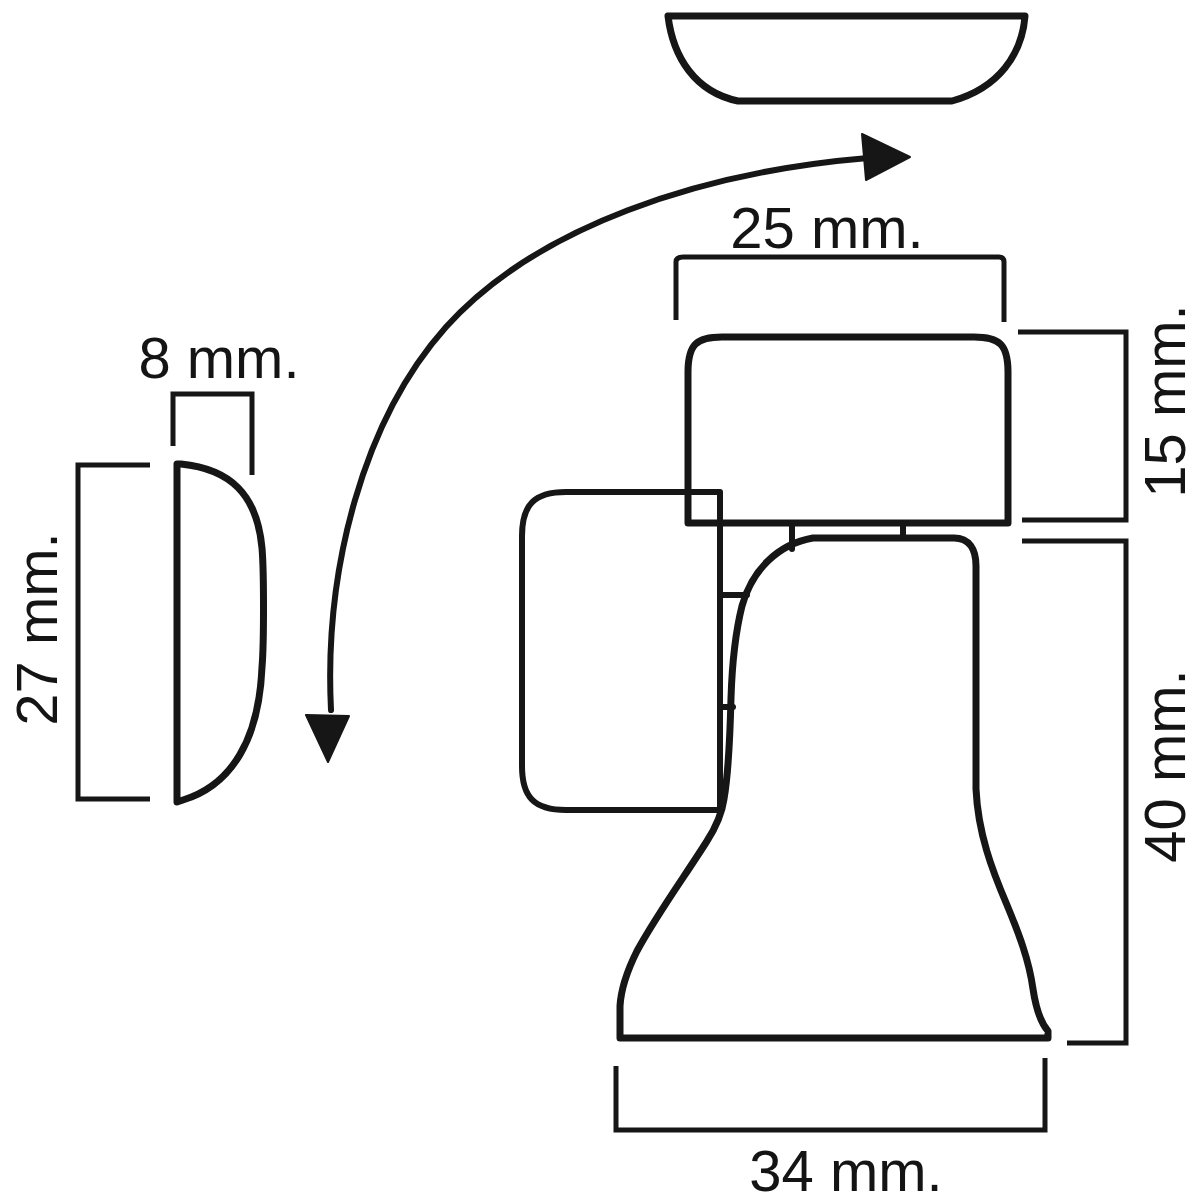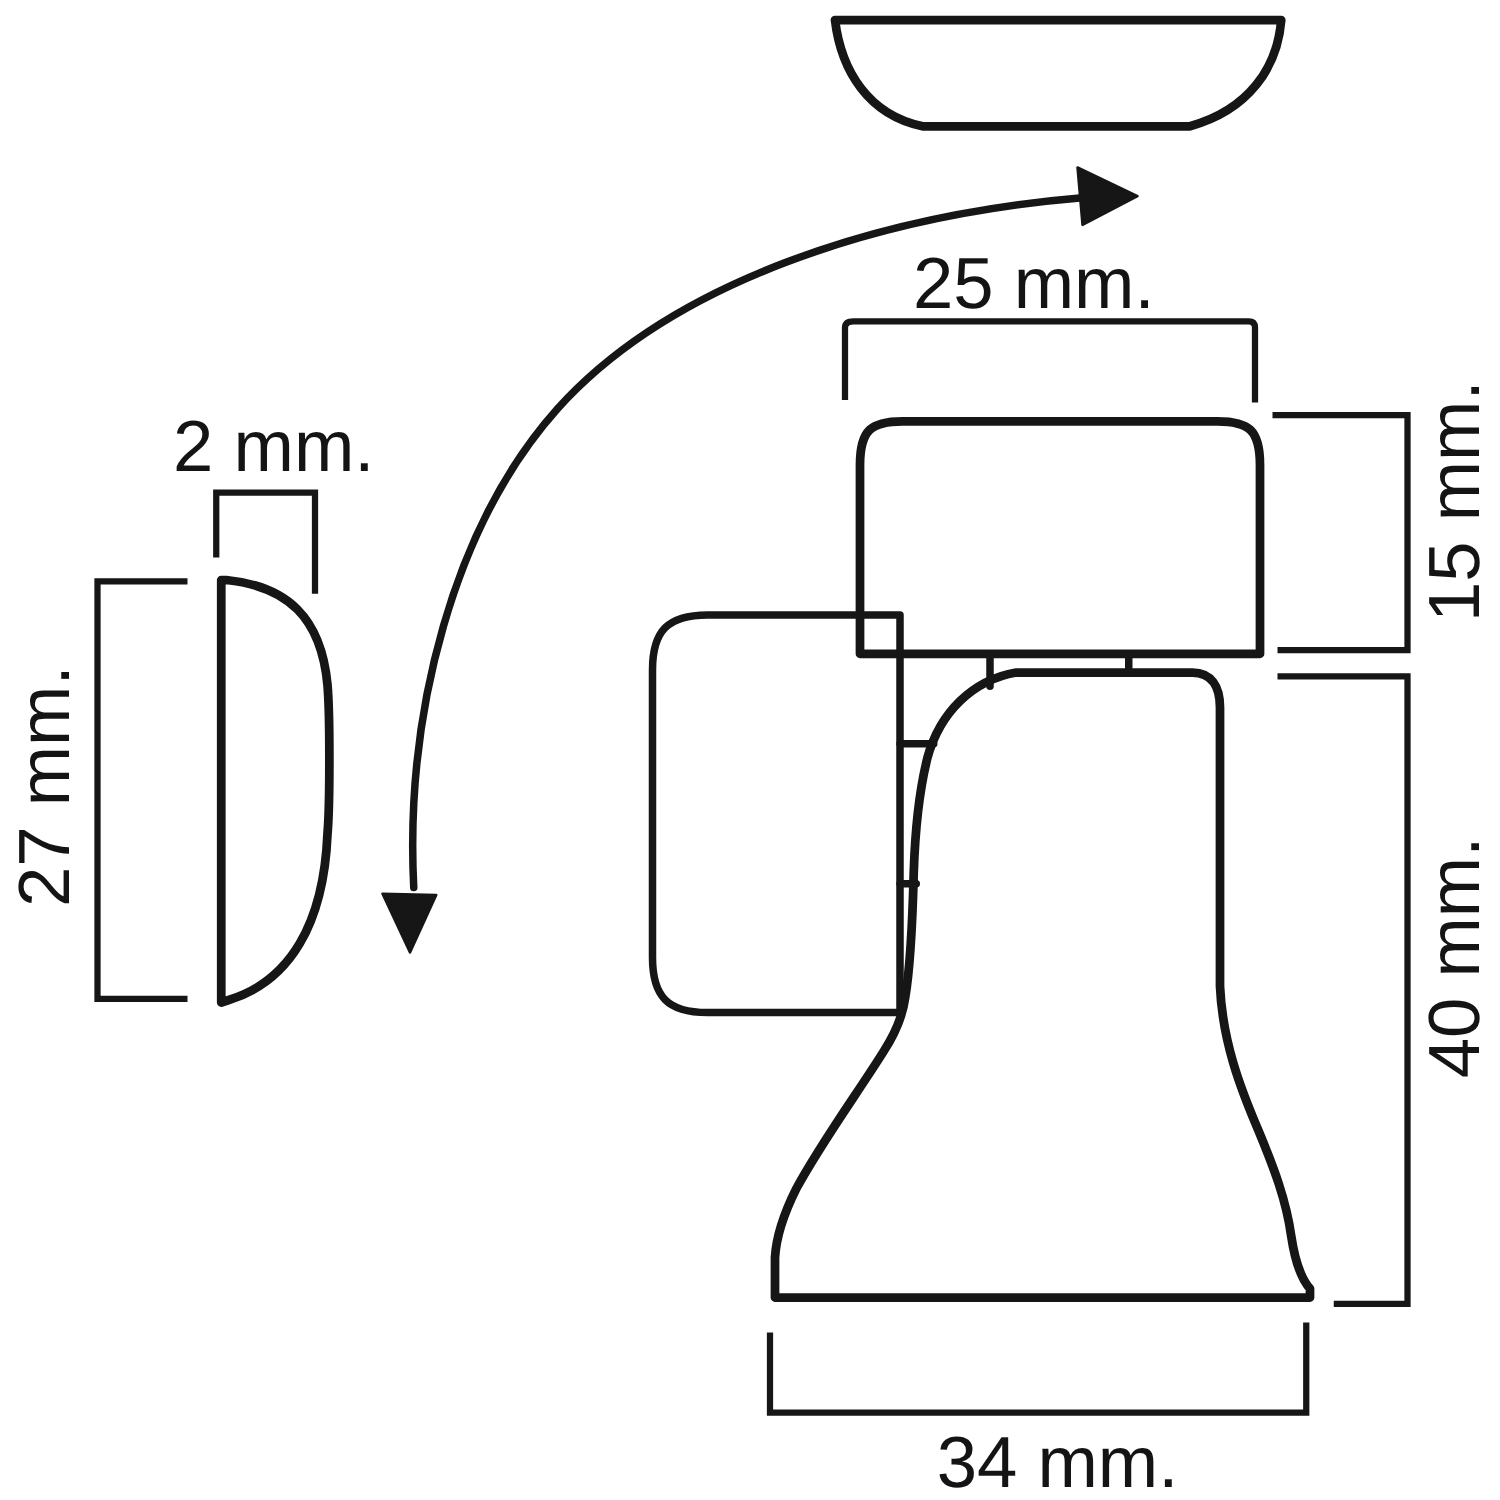--- a/index.html
+++ b/index.html
@@ -142,17 +142,17 @@
   </svg>
 
   <div class="dim-label" style="left:827px; top:227px;">25 mm.</div>
 
   <div class="dim-label vert" style="left:1164px; top:401px;">15 mm.</div>
 
   <div class="dim-label vert" style="left:1164px; top:766px;">40 mm.</div>
 
   <div class="dim-label" style="left:846px; top:1170px;">34 mm.</div>
 
-  <div class="dim-label" style="left:219px; top:357px;">2 mm.</div>
+  <div class="dim-label" style="left:219px; top:357px;">8 mm.</div>
 
   <div class="dim-label vert" style="left:36px; top:629px;">27 mm.</div>
 
 </div>
 
 </body></html>

